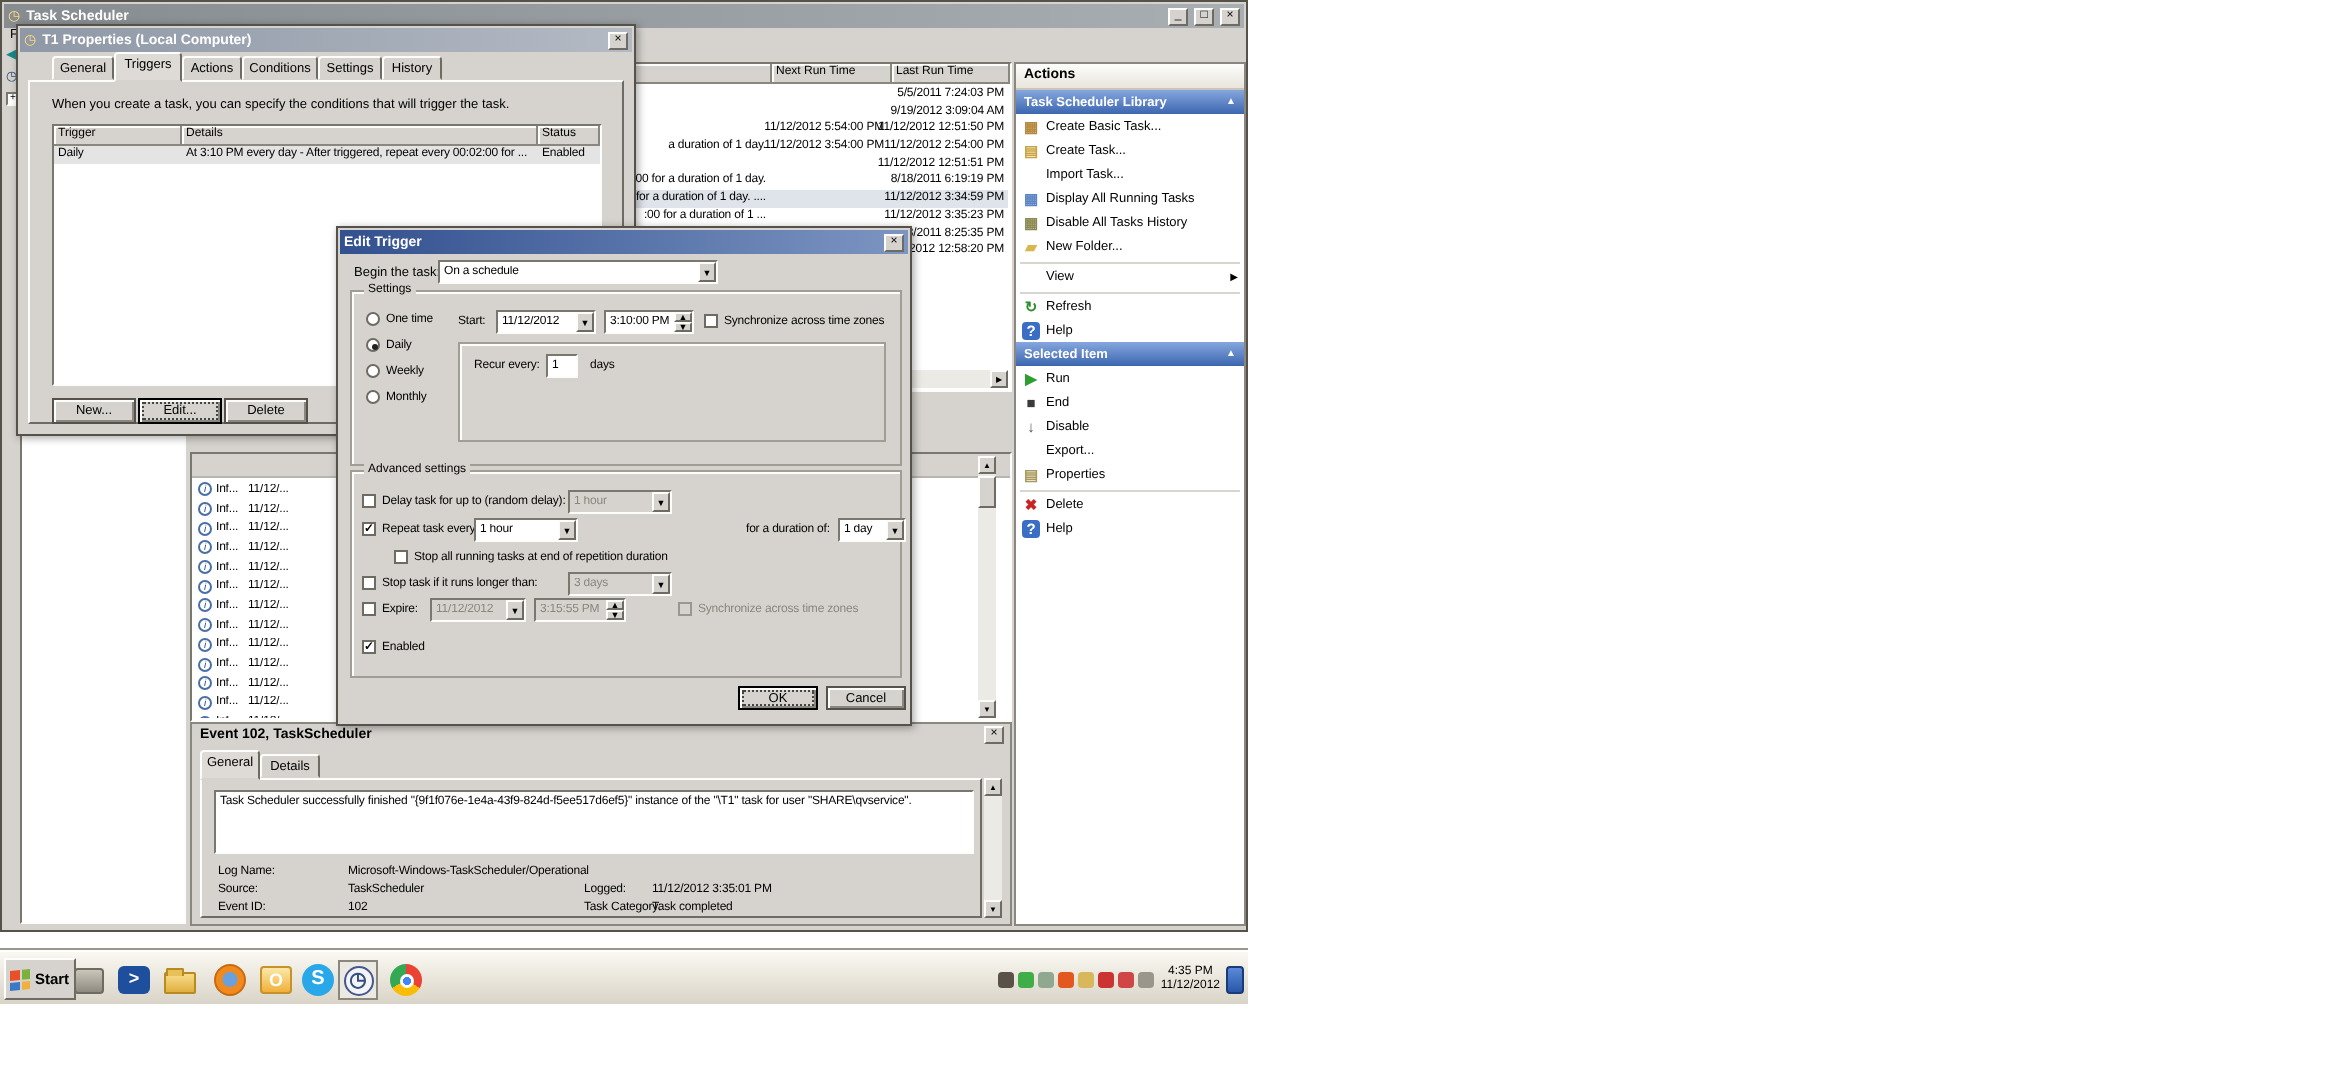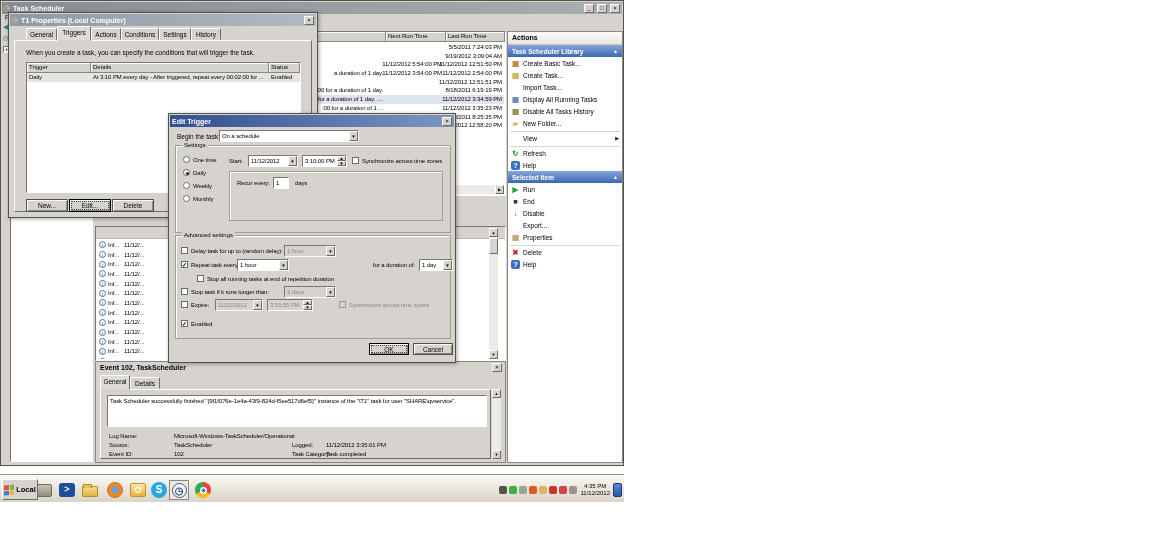--- a/index.html
+++ b/index.html
@@ -519,21 +519,21 @@
   </div>
 
   <div id="taskbar">
     <div id="startbtn">
       <span class="slogo">
         <i style="background:#e8502a"></i>
           <i style="background:#7ab23c"></i>
           <i style="background:#3a78c8"></i>
           <i style="background:#f0b03a"></i>
       </span>
-      <span>Local</span>
+      <span>Start</span>
     </div>
     <div class="qi" style="left:34px">
         <span class="ic-remote"></span>
       </div>
     <div class="qi" style="left:57px">
         <span class="ic-ps">&gt;</span>
       </div>
     <div class="qi" style="left:80px">
         <span class="ic-folder"></span>
       </div>

